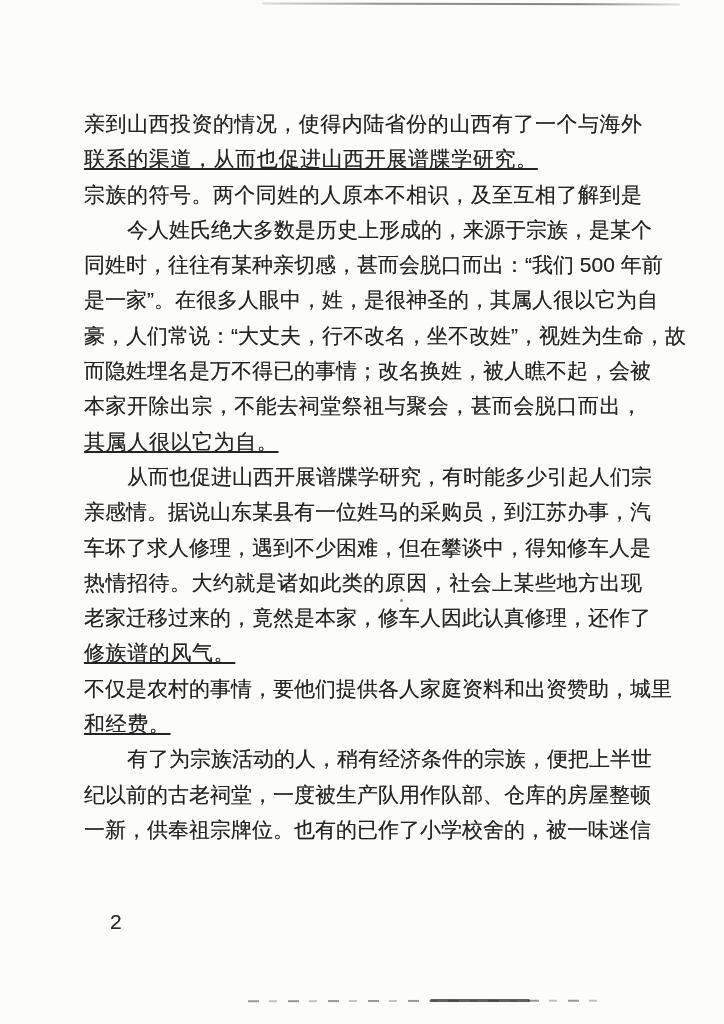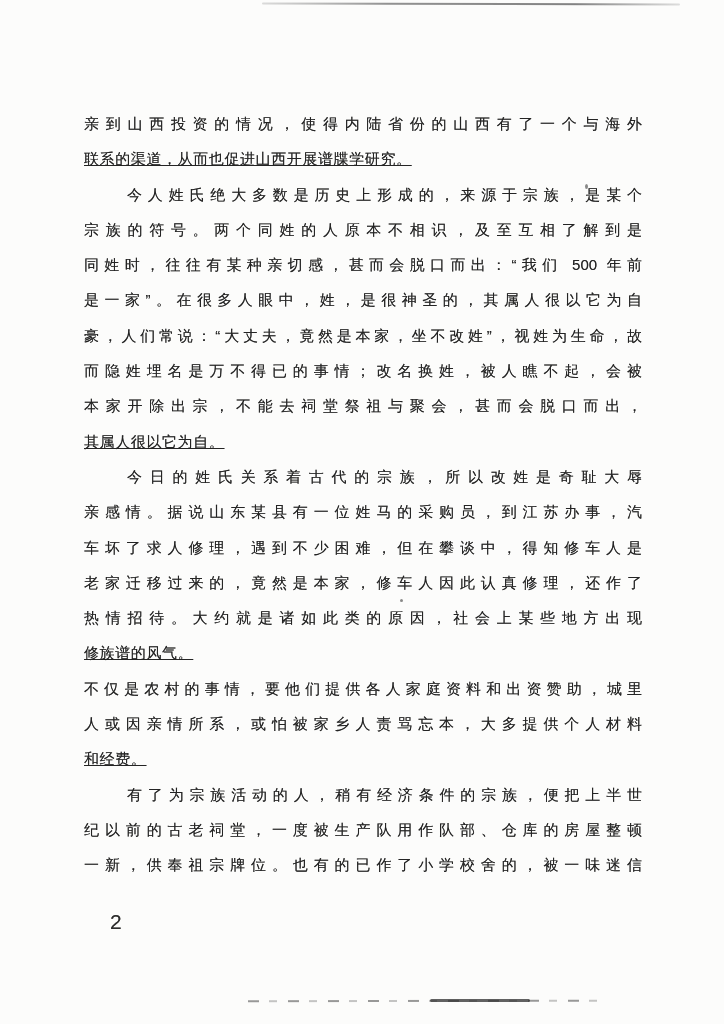--- a/index.html
+++ b/index.html
@@ -29,21 +29,21 @@
     border-radius: 1px;
   }
   .text-block {
     position: absolute;
     left: 84px;
     top: 106px;
     width: 558px;
     color: #242424;
   }
   .line {
-    font-size: 15px;
+    font-size: 21px;
     line-height: 35.3px;
     height: 35.3px;
     text-align: justify;
     text-align-last: justify;
     white-space: nowrap;
     text-shadow: 0 0 0.5px rgba(20,20,20,.55);
   }
   .line.indent { padding-left: 43px; }
   .line.end {
     text-align-last: left;
@@ -92,36 +92,35 @@
 </style>
 </head>
 <body>
 
 <div class="page">
   <div class="top-edge"></div>
 
   <div class="text-block">
       <div class="line">亲到山西投资的情况，使得内陆省份的山西有了一个与海外</div>
       <div class="line end">联系的渠道，从而也促进山西开展谱牒学研究。</div>
+      <div class="line">宗族的符号。两个同姓的人原本不相识，及至互相了解到是</div>
       <div class="line indent">今人姓氏绝大多数是历史上形成的，来源于宗族，是某个</div>
-      <div class="line">宗族的符号。两个同姓的人原本不相识，及至互相了解到是</div>
       <div class="line">同姓时，往往有某种亲切感，甚而会脱口而出：“我们 500 年前</div>
       <div class="line">是一家”。在很多人眼中，姓，是很神圣的，其属人很以它为自</div>
-      <div class="line">豪，人们常说：“大丈夫，竟然是本家，坐不改姓”，视姓为生命，故</div>
+      <div class="line">豪，人们常说：“大丈夫，行不改名，坐不改姓”，视姓为生命，故</div>
       <div class="line">而隐姓埋名是万不得已的事情；改名换姓，被人瞧不起，会被</div>
       <div class="line">本家开除出宗，不能去祠堂祭祖与聚会，甚而会脱口而出，</div>
       <div class="line end">其属人很以它为自。</div>
-      <div class="line indent">今日的姓氏关系着古代的宗族，所以改姓是奇耻大辱</div>
+      <div class="line indent">从而也促进山西开展谱牒学研究，有时能多少引起人们宗</div>
       <div class="line">亲感情。据说山东某县有一位姓马的采购员，到江苏办事，汽</div>
       <div class="line">车坏了求人修理，遇到不少困难，但在攀谈中，得知修车人是</div>
+      <div class="line">热情招待。大约就是诸如此类的原因，社会上某些地方出现</div>
       <div class="line">老家迁移过来的，竟然是本家，修车人因此认真修理，还作了</div>
-      <div class="line">热情招待。大约就是诸如此类的原因，社会上某些地方出现</div>
       <div class="line end">修族谱的风气。</div>
       <div class="line">不仅是农村的事情，要他们提供各人家庭资料和出资赞助，城里</div>
-      <div class="line">人或因亲情所系，或怕被家乡人责骂忘本，大多提供个人材料</div>
       <div class="line end">和经费。</div>
       <div class="line indent">有了为宗族活动的人，稍有经济条件的宗族，便把上半世</div>
       <div class="line">纪以前的古老祠堂，一度被生产队用作队部、仓库的房屋整顿</div>
       <div class="line">一新，供奉祖宗牌位。也有的已作了小学校舍的，被一味迷信</div>
     </div>
 
   <div class="page-number">2</div>
 
   <div class="bottom-smudge"></div>
   <div class="bottom-smudge-dark"></div>

